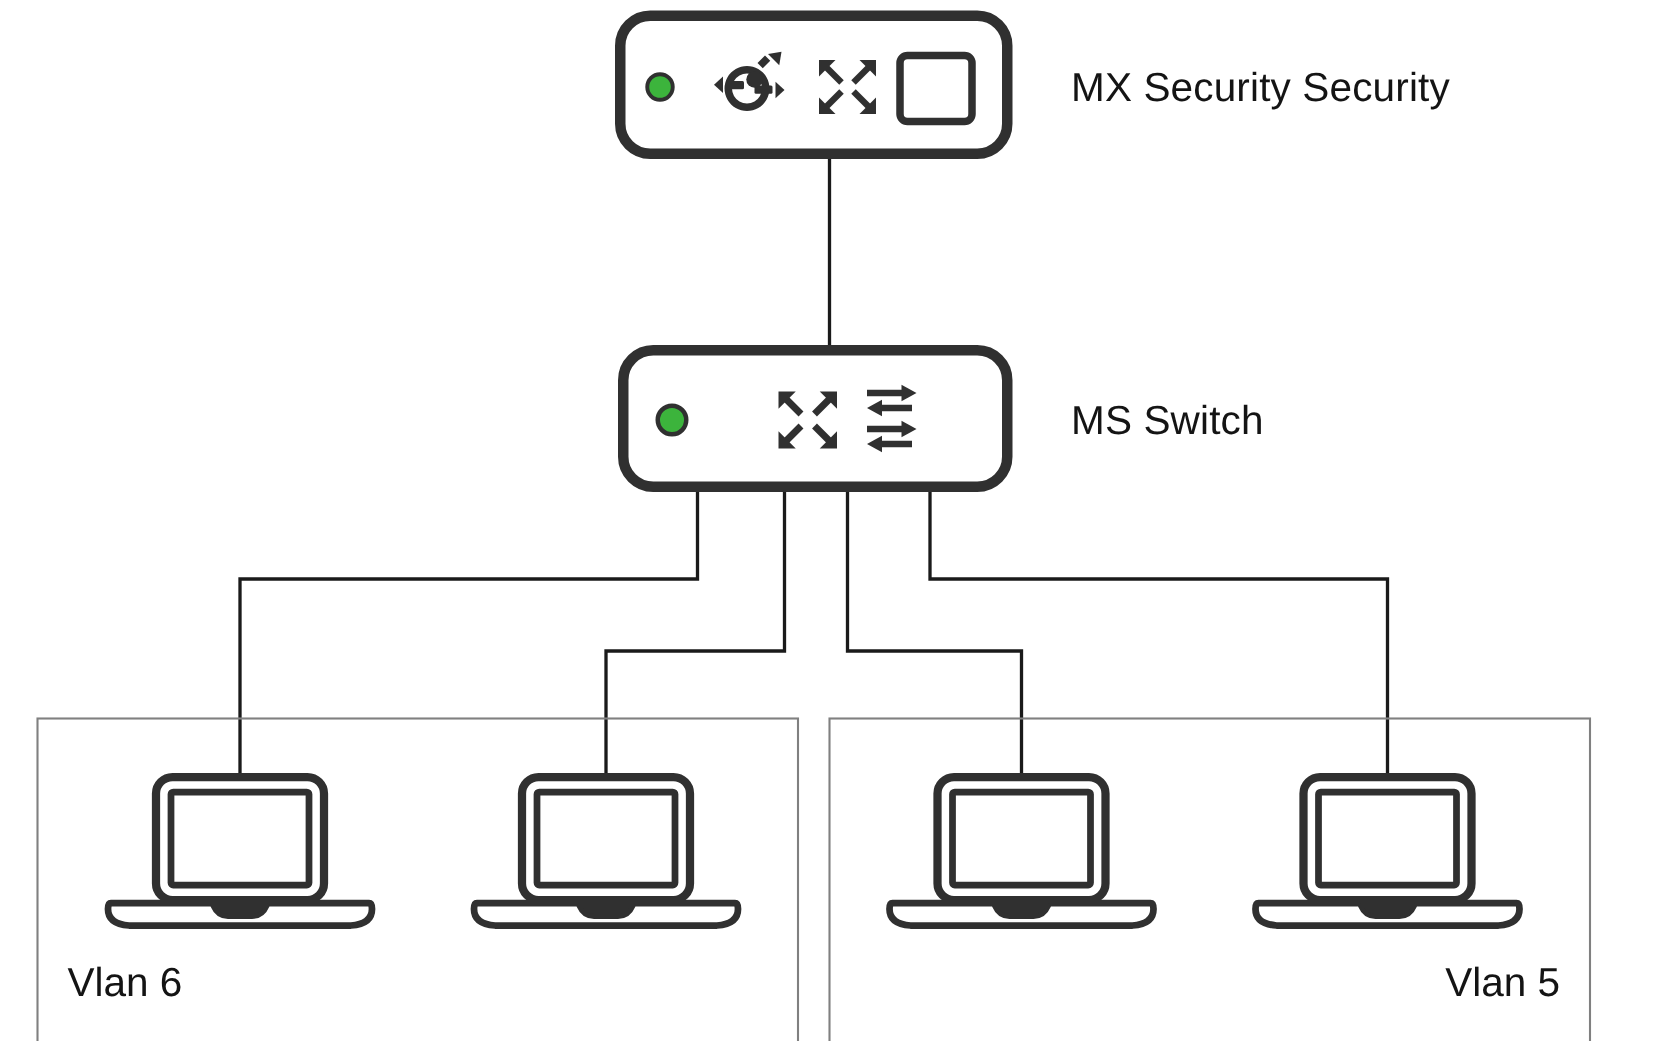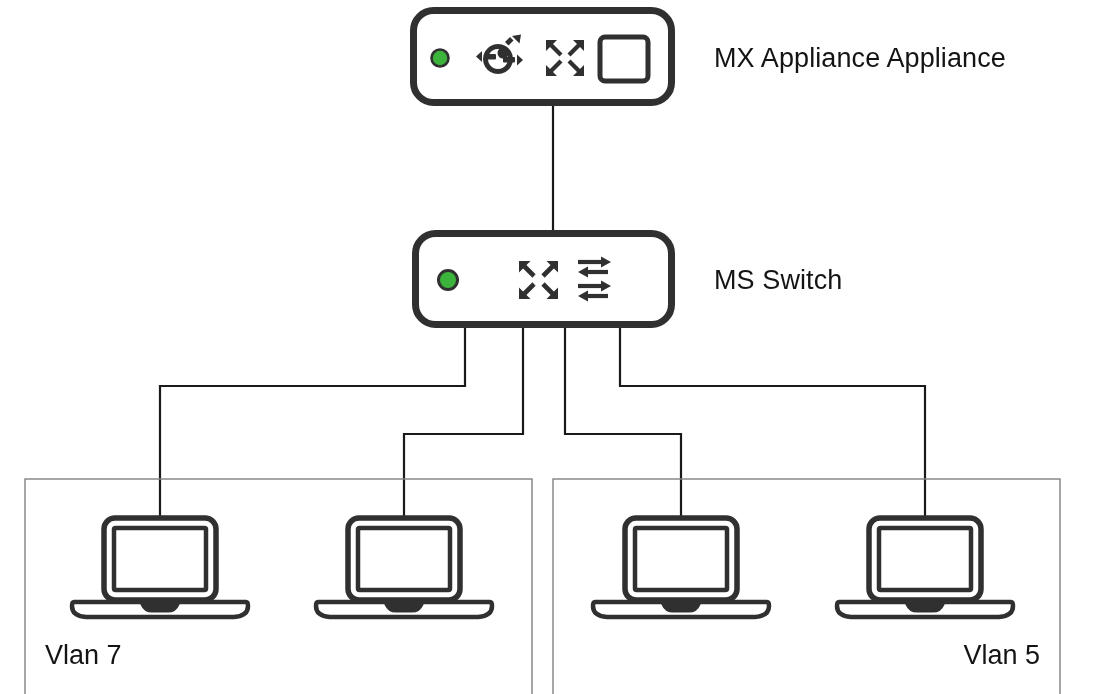--- a/index.html
+++ b/index.html
@@ -140,21 +140,21 @@
         <line x1="586" y1="272" x2="608" y2="272"></line>
         <path d="M 588 266.5 l -10 5.5 l 10 5.5 Z" stroke="none"></path>
         <line x1="578" y1="286" x2="603" y2="286"></line>
         <path d="M 601 280.5 l 10 5.5 l -10 5.5 Z" stroke="none"></path>
         <line x1="586" y1="296" x2="608" y2="296"></line>
         <path d="M 588 290.5 l -10 5.5 l 10 5.5 Z" stroke="none"></path>
       </g>
     </g>
   </svg>
 
-  <div class="dev-label" style="left:714px;top:45px;">MX Appliance Appliance</div>
+  <div class="dev-label" style="left:714px;top:45px;">MX Security Security</div>
 
   <div class="dev-label" style="left:714px;top:267px;">MS Switch</div>
 
-  <div class="vlan-label" style="left:45px;top:642px;">Vlan 7</div>
+  <div class="vlan-label" style="left:45px;top:642px;">Vlan 6</div>
 
   <div class="vlan-label" style="left:1040px;top:642px;transform:translateX(-100%);">Vlan 5</div>
 
 </div>
 
 </body></html>

